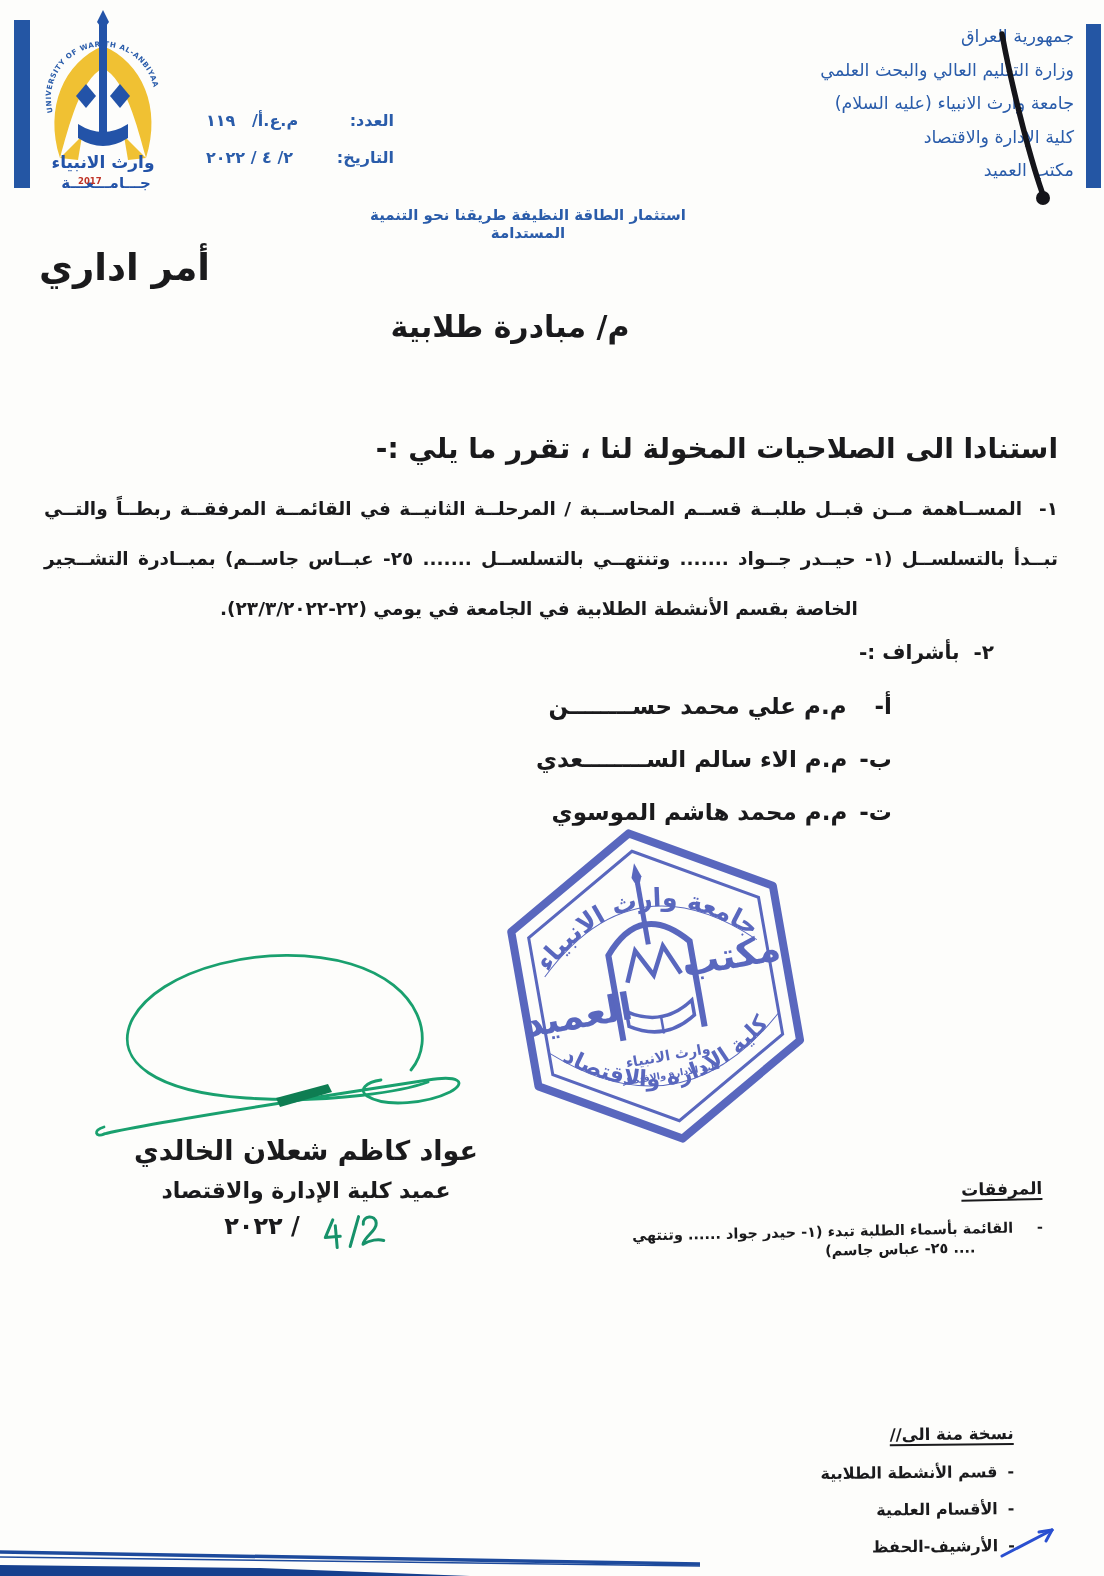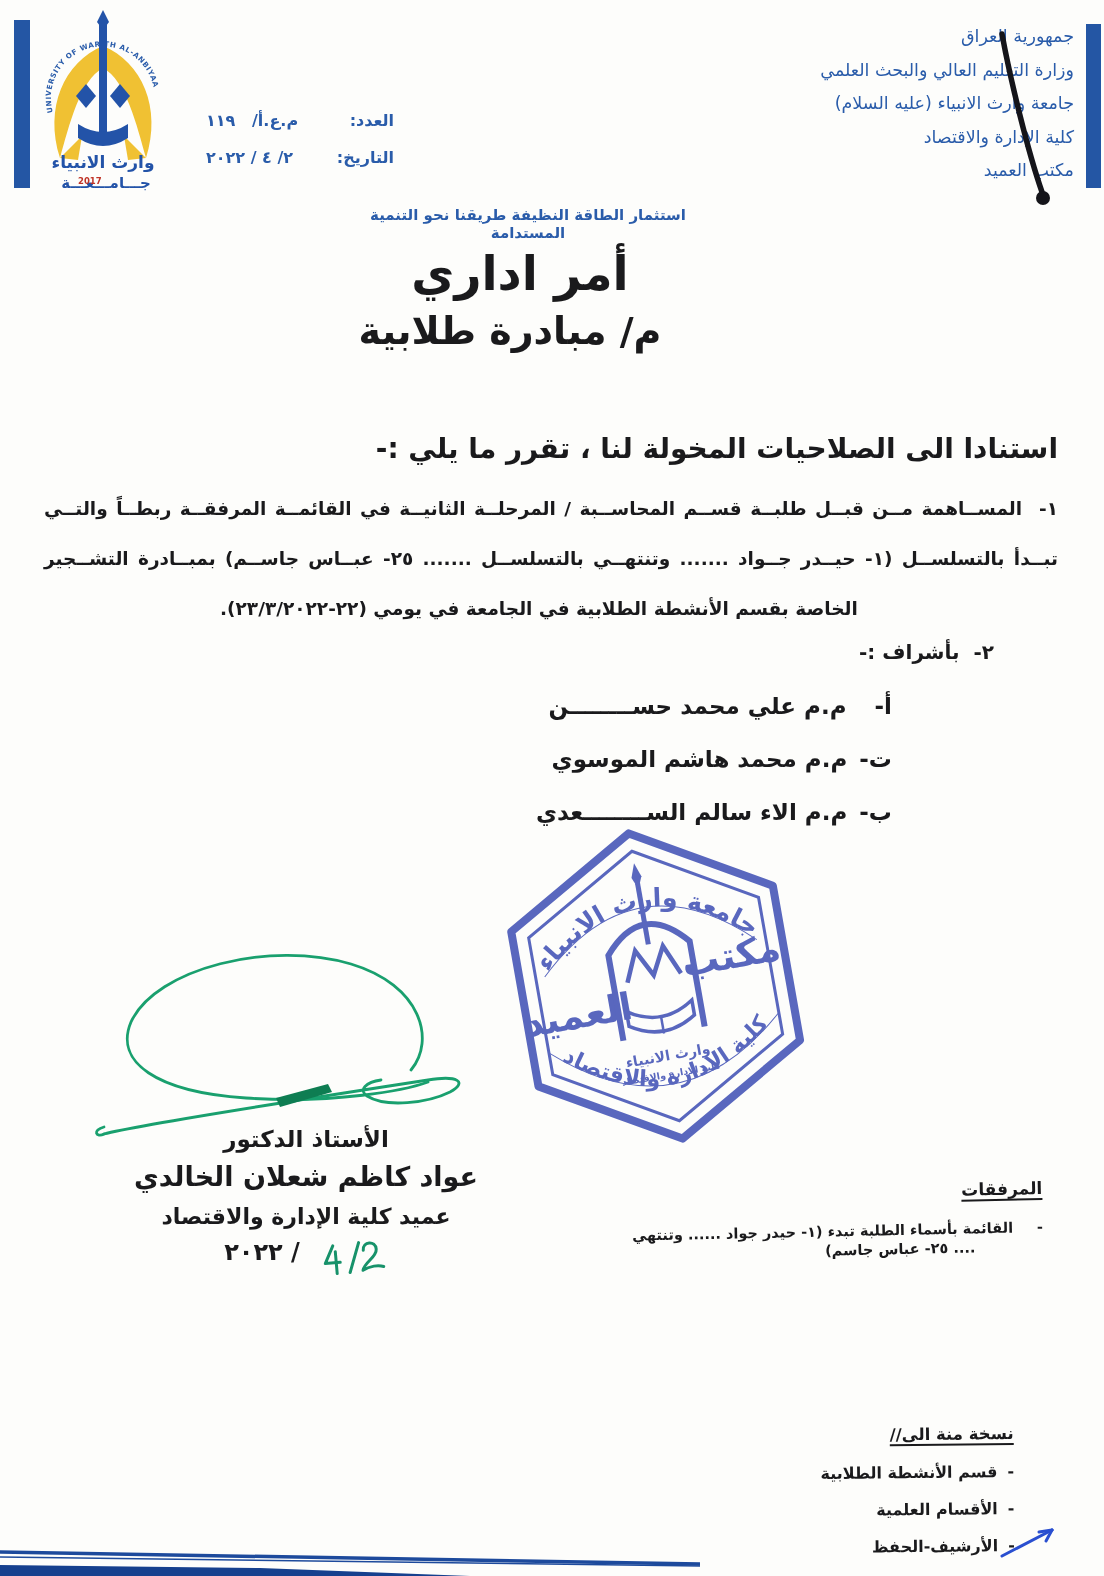--- a/index.html
+++ b/index.html
@@ -16,24 +16,24 @@
   .meta-num{top:111px;}
   .meta-date{top:148px;}
   
   .header-ar{position:absolute;right:30px;top:26px;direction:rtl;text-align:right;
              color:#2a5caa;font-weight:400;font-size:17.5px;}
   .header-ar .hline{margin-bottom:12.5px;line-height:21px;}
   .pen-svg{position:absolute;left:988px;top:30px;width:74px;height:180px;}
   
   .slogan{position:absolute;left:366px;top:206px;width:324px;text-align:center;direction:rtl;
           color:#2a5caa;font-weight:700;font-size:15px;}
-  .title{position:absolute;left:0;top:246px;width:1040px;text-align:center;
-         font-size:47px;font-weight:700;}
+  .title{position:absolute;left:0;top:246px;width:1040px;text-align:left;
+         font-size:37px;font-weight:700;padding-left:39px;}
   .subject{position:absolute;left:0;top:309px;width:1020px;text-align:center;
-           font-size:38px;font-weight:700;}
+           font-size:30px;font-weight:700;}
   
   .intro{position:absolute;right:46px;top:432px;direction:rtl;font-size:28px;font-weight:700;}
   .item1{position:absolute;right:46px;left:44px;top:484px;direction:rtl;
          font-size:18.5px;font-weight:700;}
   .item1 .jline{text-align:justify;text-align-last:justify;line-height:50px;}
   .item1 .l3{text-align:center;margin-right:24px;line-height:50px;}
   .item2-head{position:absolute;right:110px;top:640px;direction:rtl;font-size:20px;font-weight:700;}
   .supervisors{position:absolute;right:212px;top:680px;direction:rtl;text-align:right;
                font-size:23px;font-weight:700;line-height:53px;}
   .sup-row .pfx{margin-left:12px;}
@@ -125,24 +125,24 @@
     <div class="l3">الخاصة بقسم الأنشطة الطلابية في الجامعة في يومي (٢٢-٢٣/٣/٢٠٢٢).</div>
   </div>
 
   <div class="item2-head">٢-&nbsp; بأشراف :-</div>
 
   <div class="supervisors">
     <div class="sup-row">
       <span class="pfx">أ-&nbsp;&nbsp;</span><span>م.م علي محمد حســــــــن</span>
     </div>
     <div class="sup-row">
+      <span class="pfx">ب-</span><span>م.م الاء سالم الســــــــعدي</span>
+    </div>
+    <div class="sup-row">
       <span class="pfx">ت-</span><span>م.م محمد هاشم الموسوي</span>
-    </div>
-    <div class="sup-row">
-      <span class="pfx">ب-</span><span>م.م الاء سالم الســــــــعدي</span>
     </div>
   </div>
 
   <svg class="stamp-svg" viewBox="0 0 330 340">
     <g transform="rotate(-10 165 168)" stroke="#4353b6" fill="none" opacity="0.88">
       <polygon points="165,12 297,88 297,244 165,320 33,244 33,88" stroke-width="8" stroke-linejoin="round"></polygon>
       <polygon points="165,30 281,97 281,235 165,302 49,235 49,97" stroke-width="3"></polygon>
       <path id="stArcTop" d="M 58,138 Q 165,36 272,138"></path>
       <path id="stArcBot" d="M 50,214 Q 165,316 280,214"></path>
       <text font-size="25" font-weight="bold" fill="#4353b6" stroke="none">
@@ -169,21 +169,20 @@
   <svg class="sig-svg" viewBox="0 0 414 210">
     <g stroke="#19a06e" stroke-width="2.8" fill="none" stroke-linecap="round">
       <path d="M 335,130 C 360,100 345,45 275,24 C 195,0 80,28 55,82 C 38,122 80,152 170,158 C 260,164 330,150 352,142"></path>
       <path d="M 28,194 C 60,185 300,148 352,140 C 382,135 392,142 374,152 C 352,163 310,168 291,156 C 282,150 290,142 305,140"></path>
       <path d="M 28,194 C 20,198 16,190 28,187"></path>
     </g>
     <path d="M 200,158 L 252,144 L 256,152 L 204,167 Z" fill="#0e7d52"></path>
   </svg>
 
   <div class="sig-block">
-    <div class="sig-title">الأستاذ الدكتور</div>
     <div class="sig-name">عواد كاظم شعلان الخالدي</div>
     <div class="sig-pos">عميد كلية الإدارة والاقتصاد</div>
     <div class="sig-date">
       <span>٢٠٢٢ /</span>
       <svg class="hand-svg" viewBox="0 0 66 42">
         <g stroke="#17926a" stroke-width="3" fill="none" stroke-linecap="round" stroke-linejoin="round">
           <path d="M 12,6 L 3,23 L 18,23"></path>
           <path d="M 14,12 L 14,34"></path>
           <path d="M 27,34 L 38,5"></path>
           <path d="M 42,13 C 42,4 55,4 55,13 C 55,21 42,25 40,33 C 47,29 56,29 61,31"></path>

